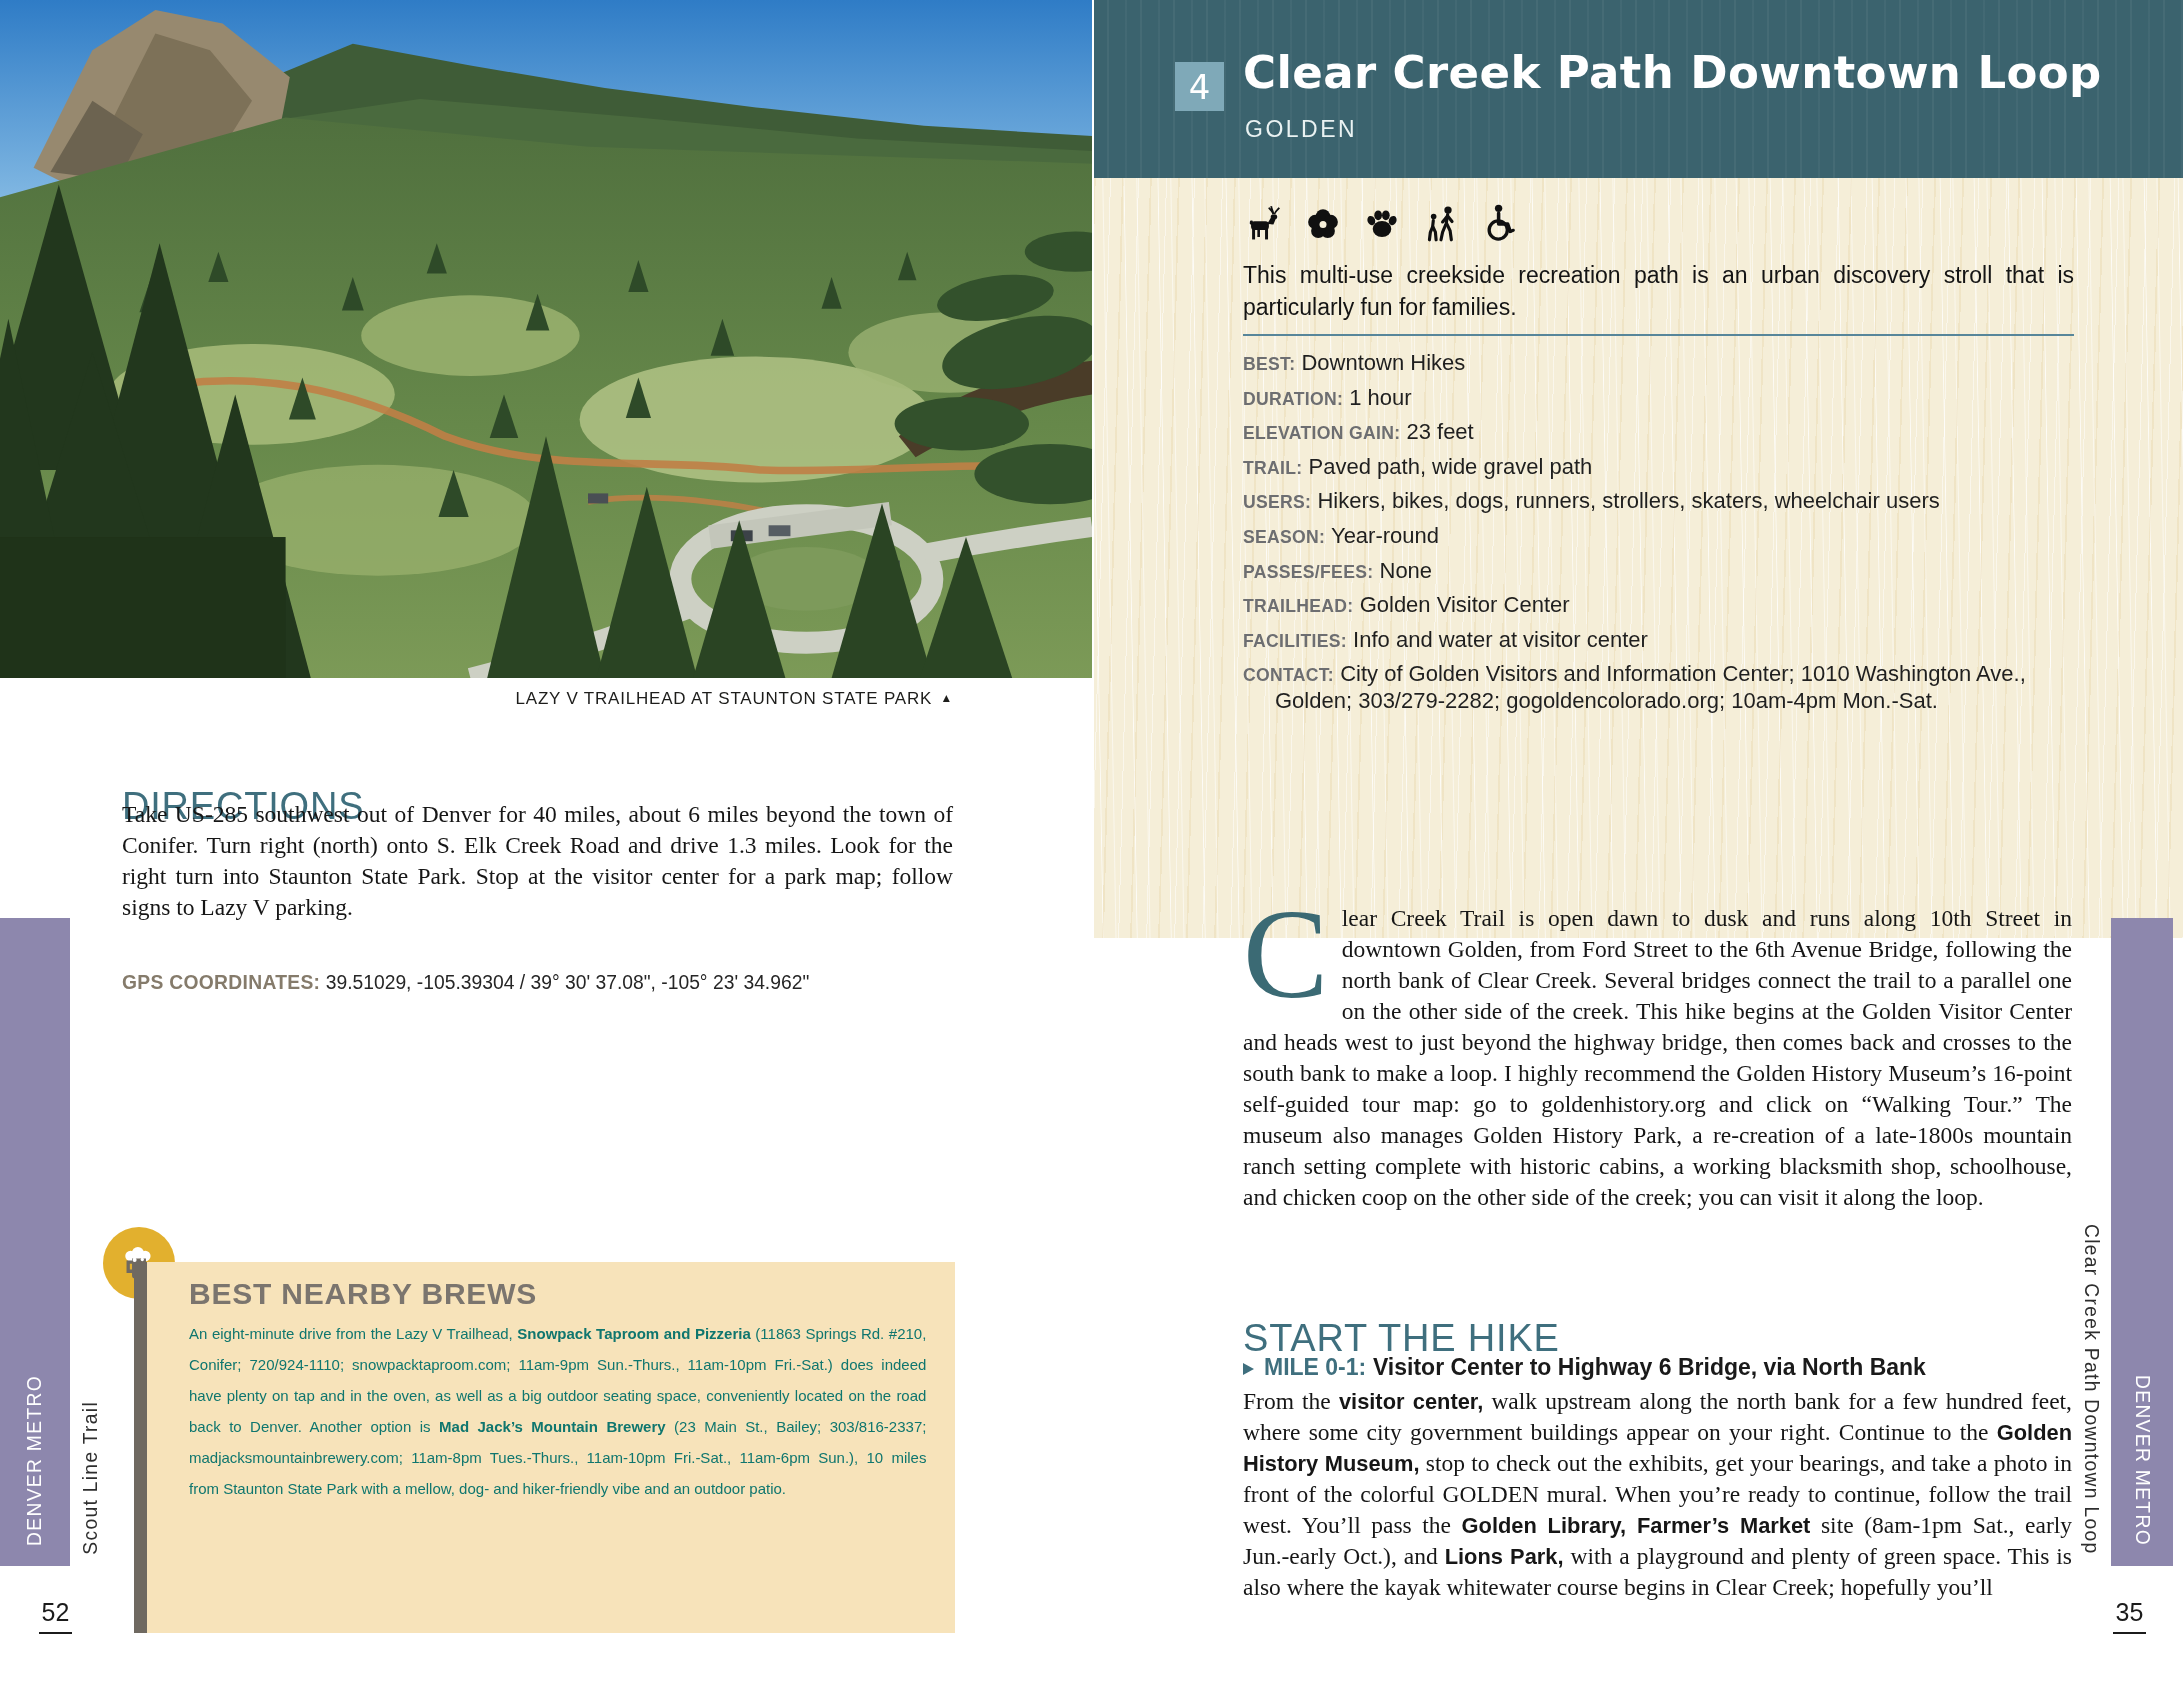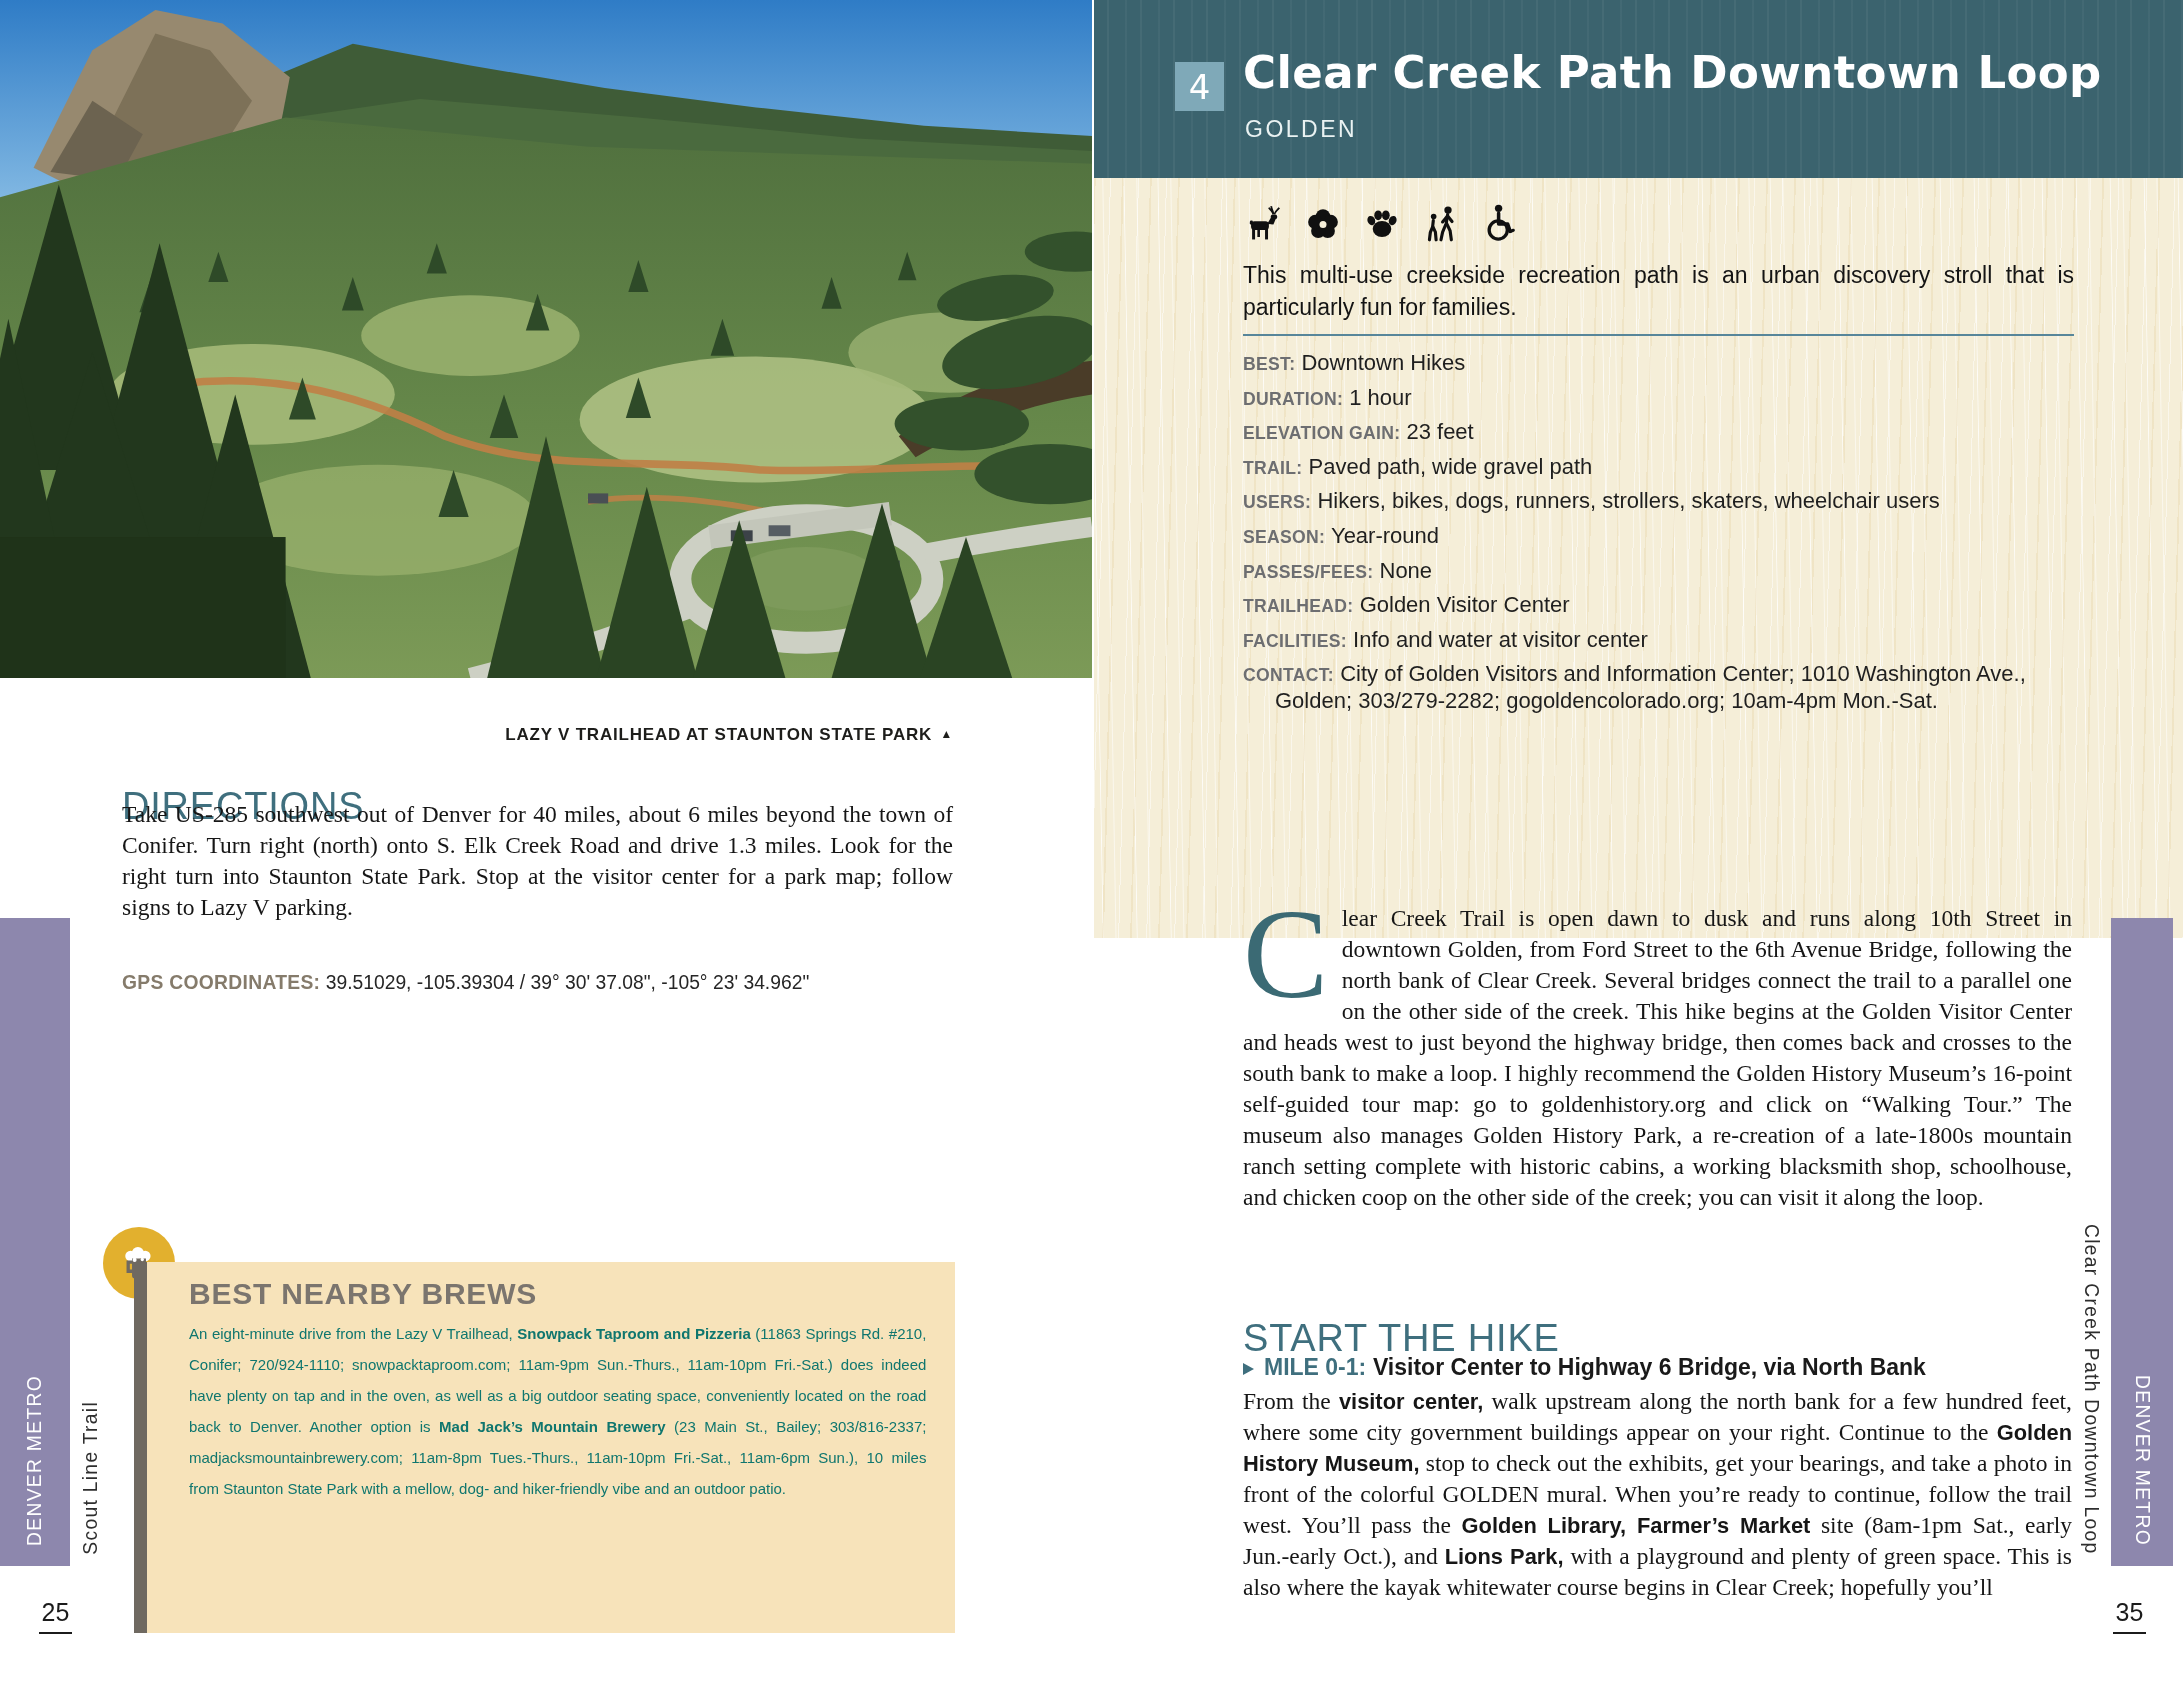--- a/index.html
+++ b/index.html
@@ -25,22 +25,22 @@
   .sans-body .rich-b{font-size:1em;}
   .vtext{writing-mode:vertical-rl;font-size:19.3px;letter-spacing:1.3px;color:#ffffff;white-space:nowrap;}
   .vtext.up{transform:rotate(180deg);}
   .vtext.dark{color:#2e2e2e;}
   .vbar{position:absolute;top:918px;height:648px;background:var(--purple);display:flex;justify-content:center;align-items:flex-end;padding-bottom:20px;}
   .vlabel{position:absolute;top:918px;height:648px;display:flex;justify-content:center;align-items:flex-end;padding-bottom:11.8px;}
   .pagenum{position:absolute;font-size:25px;color:var(--text_dark);border-bottom:2.5px solid var(--text_dark);padding:0 2.5px 5px 2.5px;}
 
   
   .photo{position:absolute;left:0;top:0;width:1092px;height:678px;display:block;}
-  .caption{position:absolute;left:122px;top:725px;width:831px;text-align:right;
-    font-weight:700;font-size:17px;letter-spacing:0.8px;color:#1d1d1b;}
+  .caption{position:absolute;left:122px;top:689px;width:831px;text-align:right;
+    font-weight:400;font-size:17px;letter-spacing:0.8px;color:#1d1d1b;}
   .cap-arrow{font-size:11.8px;margin-left:8.4px;position:relative;top:-1.7px;}
   .dir-h{position:absolute;left:122px;top:785px;}
   .dir-p{position:absolute;left:122px;top:799px;width:831px;}
   .gps{position:absolute;left:122px;top:972px;width:831px;font-size:19.3px;color:#262626;}
   .gps-label{font-weight:700;color:var(--gps_label);letter-spacing:0.3px;}
   .brew-circle{position:absolute;left:103px;top:1227px;width:72px;height:72px;border-radius:50%;
     background:var(--gold);display:flex;align-items:center;justify-content:center;}
   .brew-bar{position:absolute;left:134px;top:1262px;width:12.6px;height:371px;background:var(--bar_gray);}
   .brew-box{position:absolute;left:147px;top:1262px;width:808px;height:371px;background:var(--tan);
     padding:15px 28.6px 0 42px;}
@@ -202,21 +202,21 @@
       <h3>BEST NEARBY BREWS</h3>
       <p class="sans-body"><span>An eight-minute drive from the Lazy V Trailhead, </span><span class="rich-b">Snowpack Taproom and Pizzeria</span><span> (11863 Springs Rd. #210, Conifer; 720/924-1110; snowpacktaproom.com; 11am-9pm Sun.-Thurs., 11am-10pm Fri.-Sat.) does indeed have plenty on tap and in the oven, as well as a big outdoor seating space, conveniently located on the road back to Denver. Another option is </span><span class="rich-b">Mad Jack’s Mountain Brewery</span><span> (23 Main St., Bailey; 303/816-2337; madjacksmountainbrewery.com; 11am-8pm Tues.-Thurs., 11am-10pm Fri.-Sat., 11am-6pm Sun.), 10 miles from Staunton State Park with a mellow, dog- and hiker-friendly vibe and an outdoor patio.</span></p>
     </div>
 
     <div class="vbar vbar-left">
       <span class="vtext up">DENVER METRO</span>
     </div>
     <div class="vlabel vlabel-left">
       <span class="vtext up dark">Scout Line Trail</span>
     </div>
-    <div class="pagenum pn-left">25</div>
+    <div class="pagenum pn-left">52</div>
   </section>
 
   <section>
 
     <header class="trail-header">
       <div class="badge">4</div>
       <h1>Clear Creek Path Downtown Loop</h1>
       <div class="loc">GOLDEN</div>
     </header>
 

